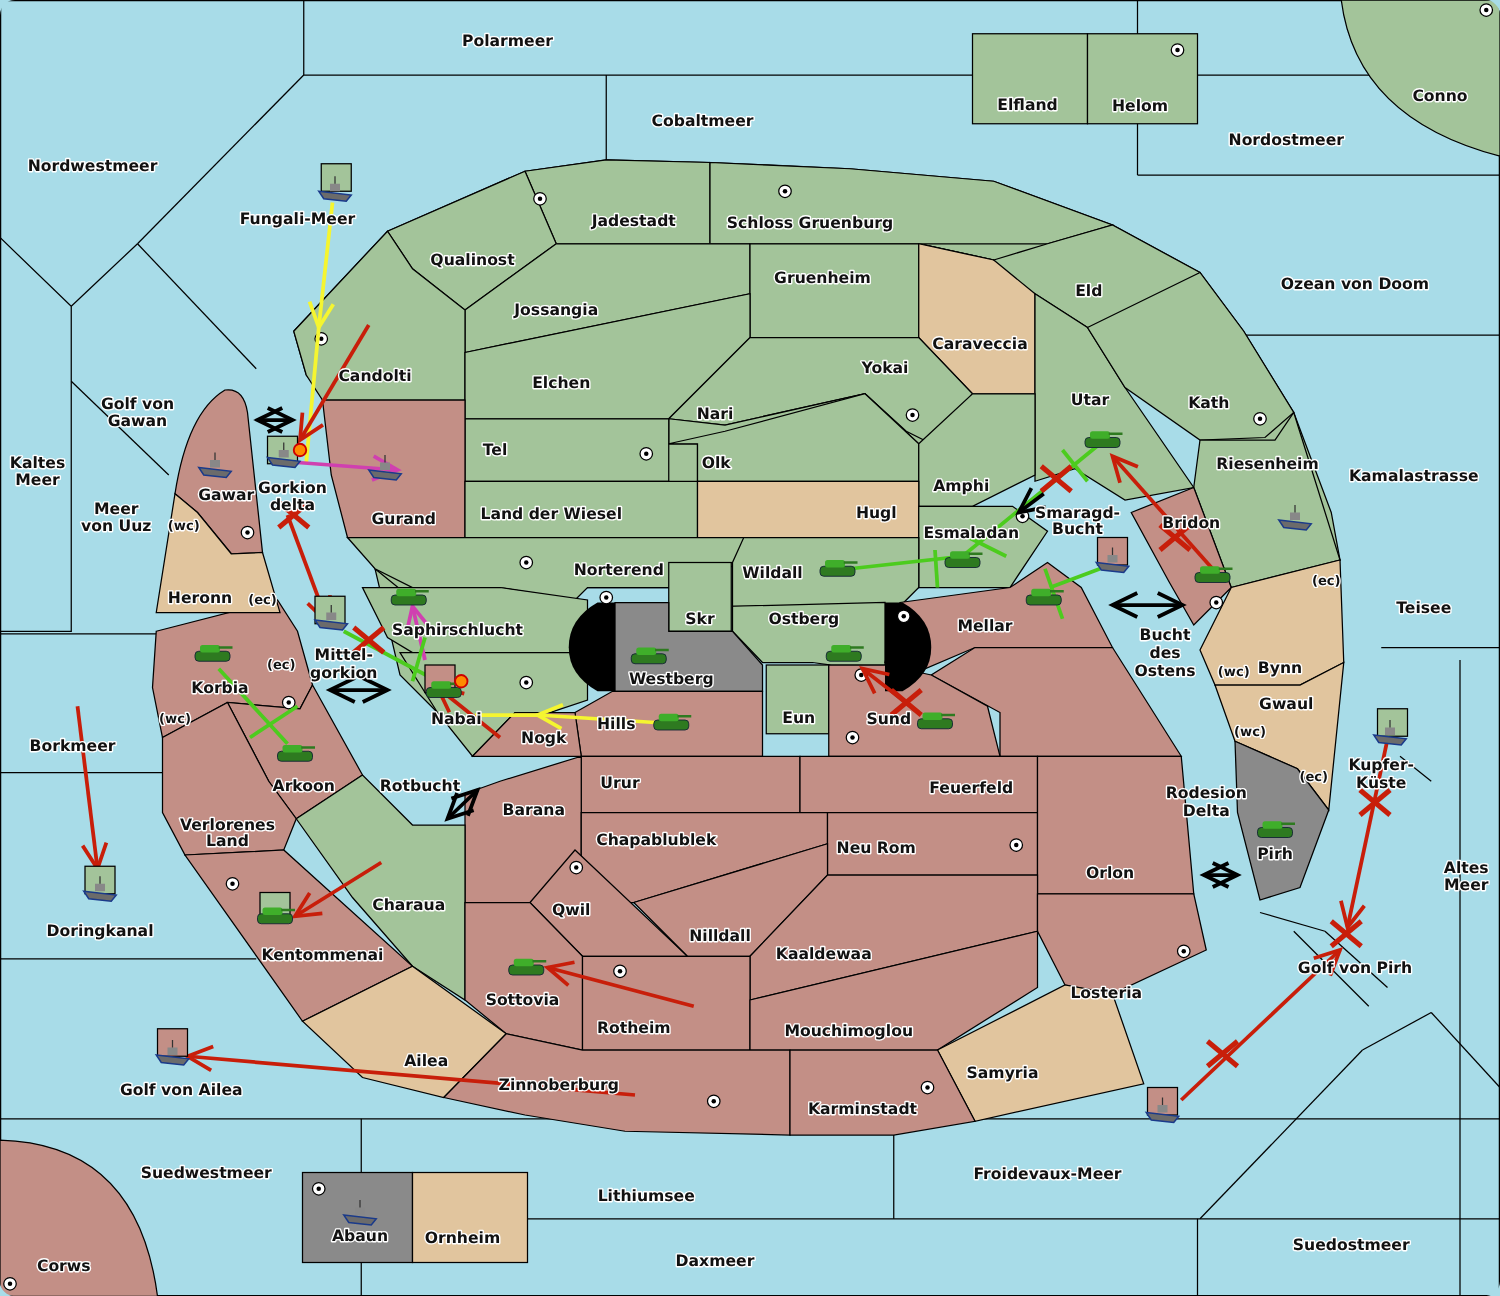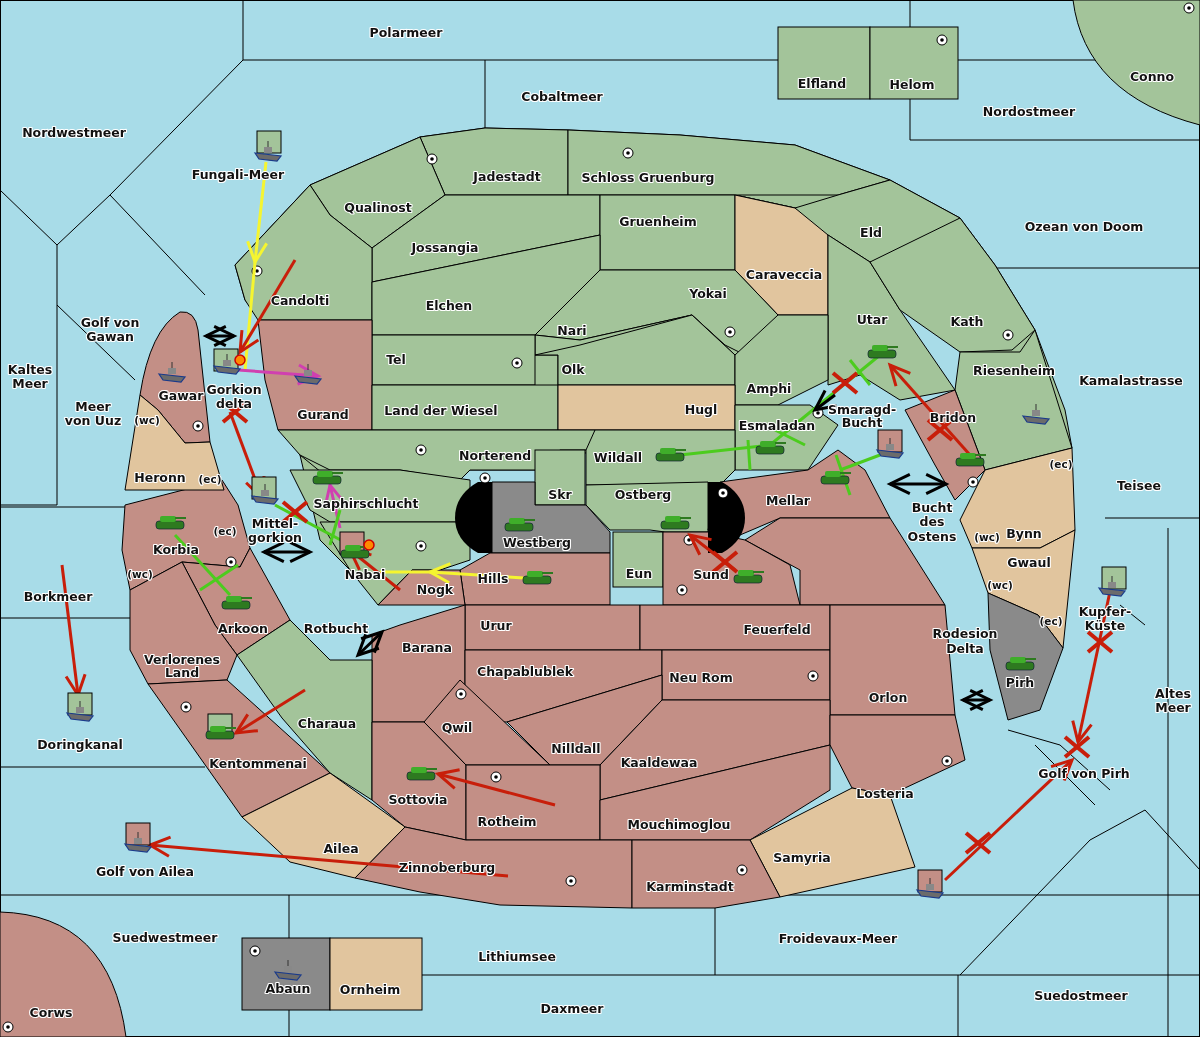--- a/index.html
+++ b/index.html
@@ -1,16 +1,16 @@
 <!DOCTYPE html>
 <html><head>
 <meta charset="utf-8">
 <style>
   html,body{margin:0;padding:0;background:#a8dce8;}
-  #map-wrap{position:relative;width:1200px;height:1037px;overflow:hidden;}
+  #map-wrap{position:relative;width:1200px;height:1037px;overflow:hidden;border-radius:12px;}
   svg{position:absolute;left:0;top:0;}
   .lbl{font-family:"DejaVu Sans",sans-serif;font-size:12.5px;font-weight:bold;fill:#111;
        paint-order:stroke;stroke:#fff;stroke-width:2.2px;stroke-linejoin:round;}
   .sm{font-size:10.5px;}
   .g{fill:#a3c49a;stroke:#000;stroke-width:1;}
   .r{fill:#c38f86;stroke:#000;stroke-width:1;}
   .t{fill:#e1c59e;stroke:#000;stroke-width:1;}
   .gr{fill:#8a8a8a;stroke:#000;stroke-width:1;}
   .blk{fill:#000;}
 </style>

